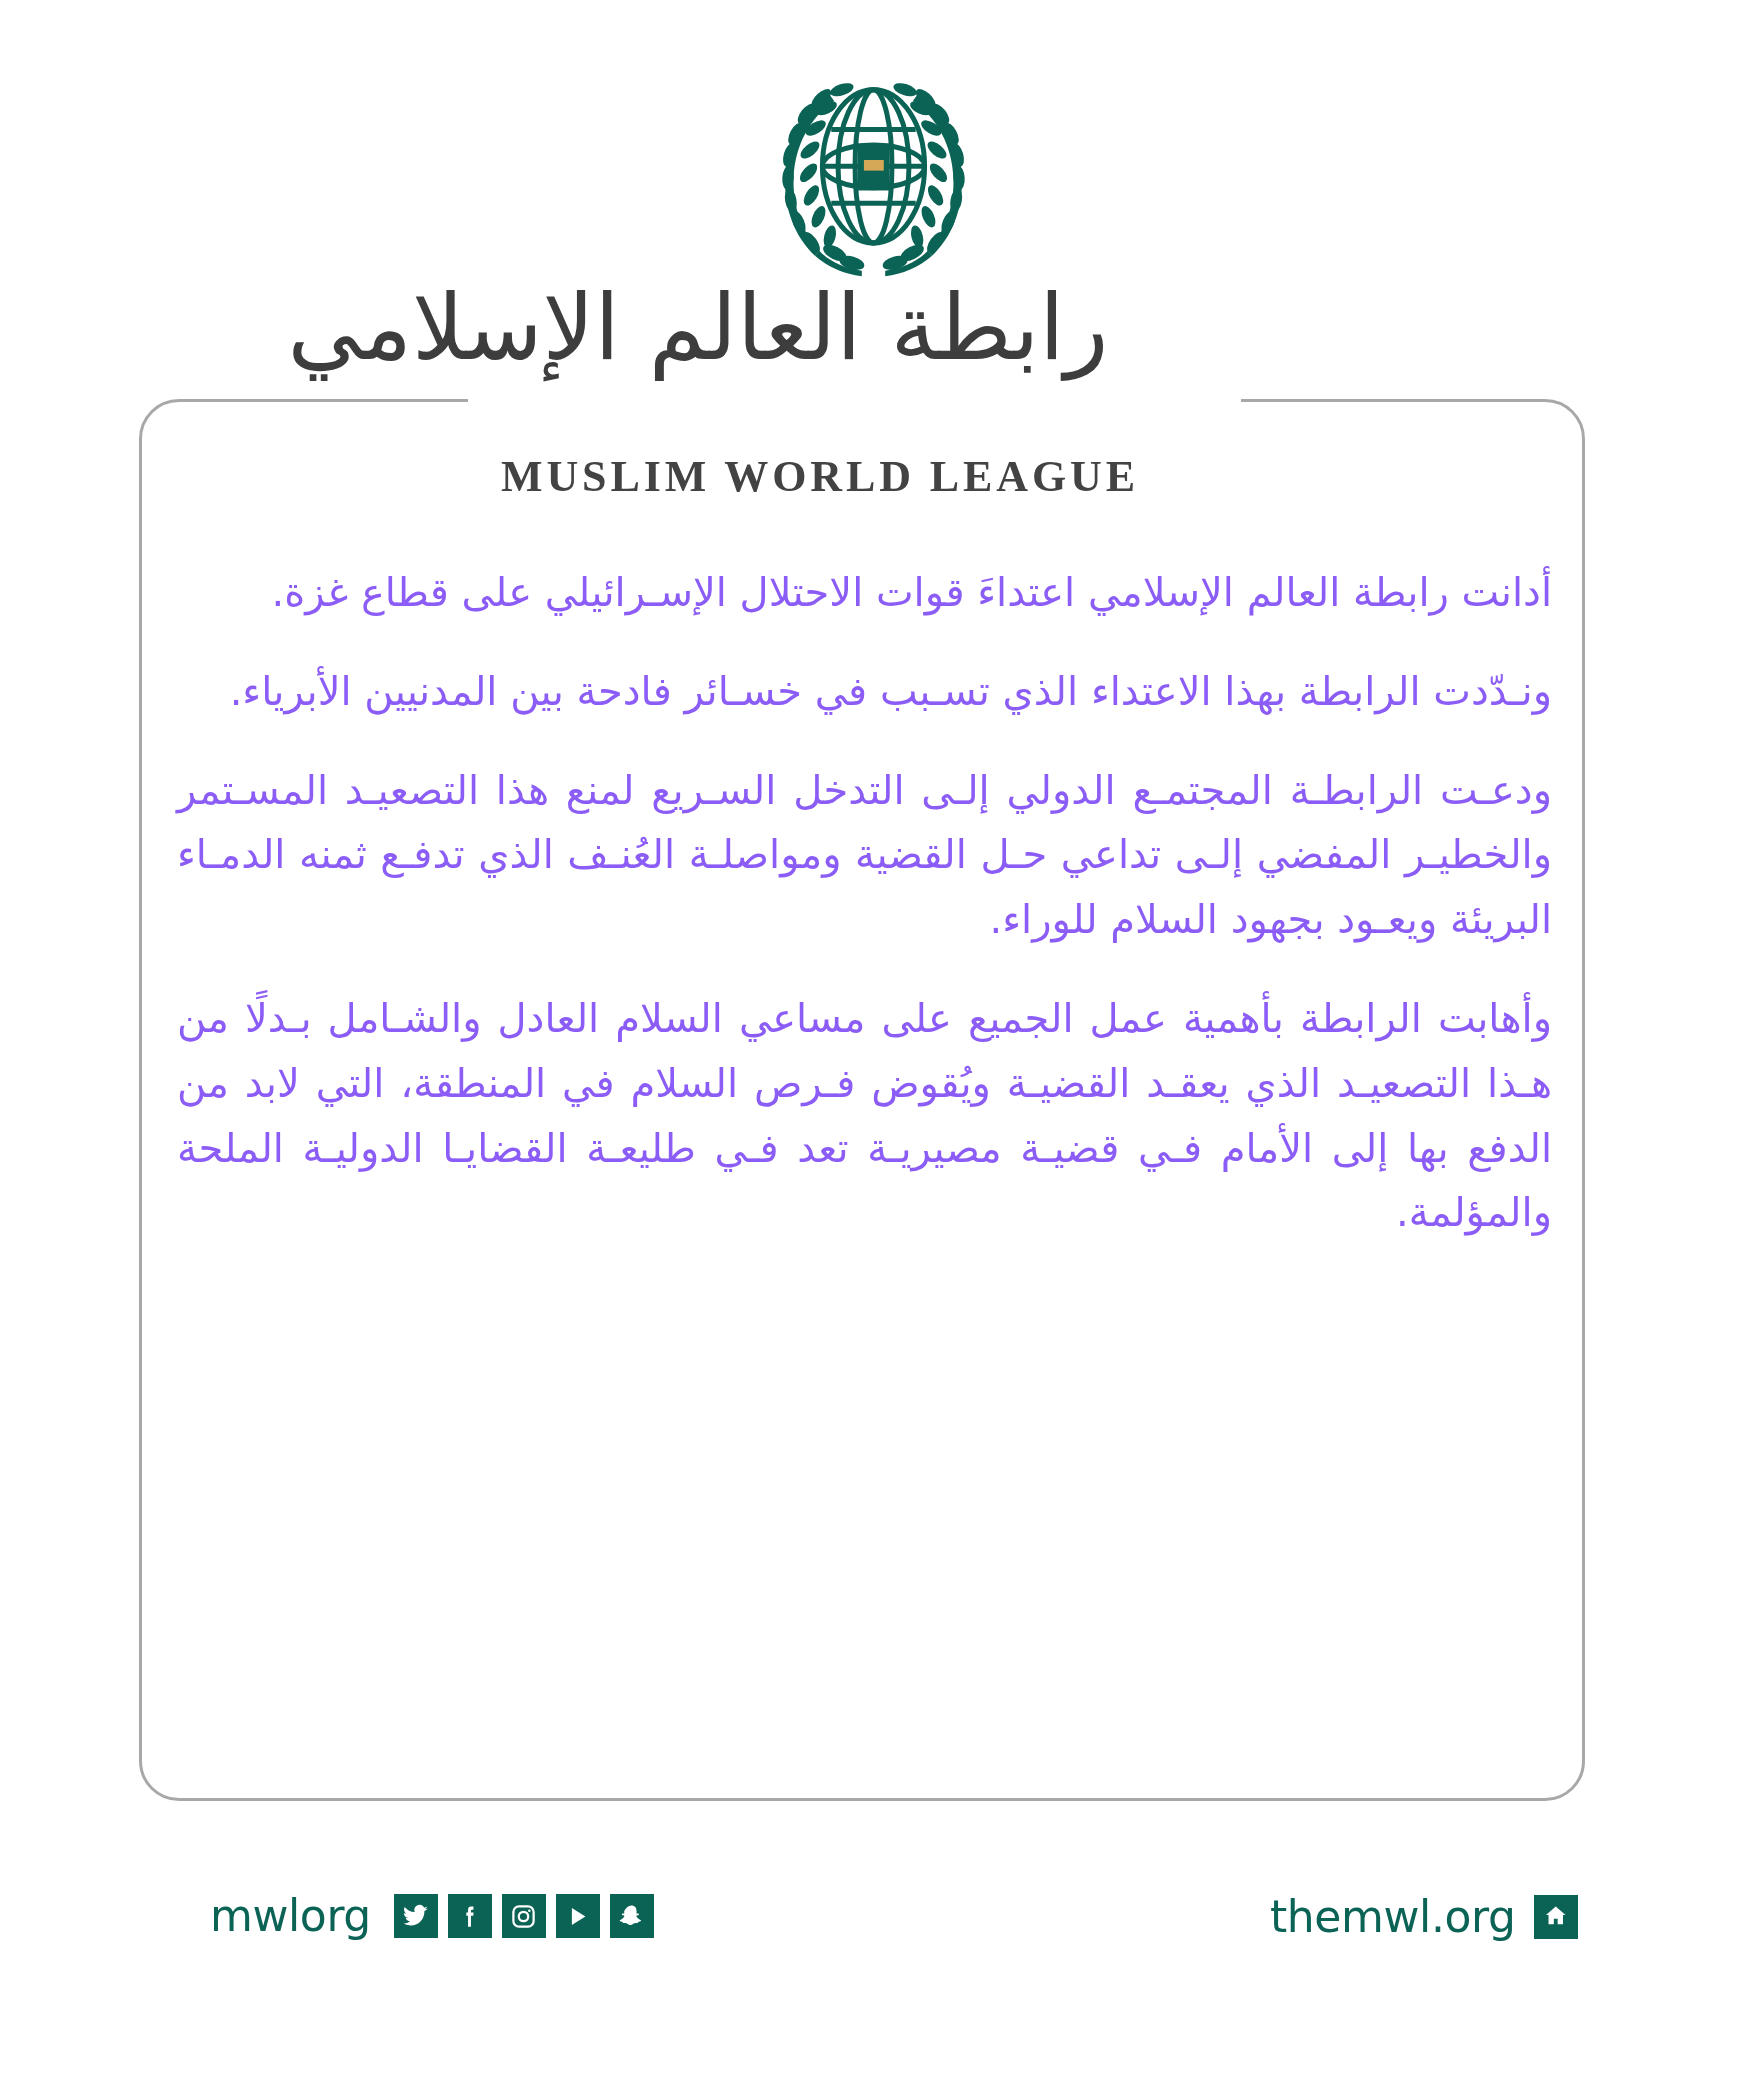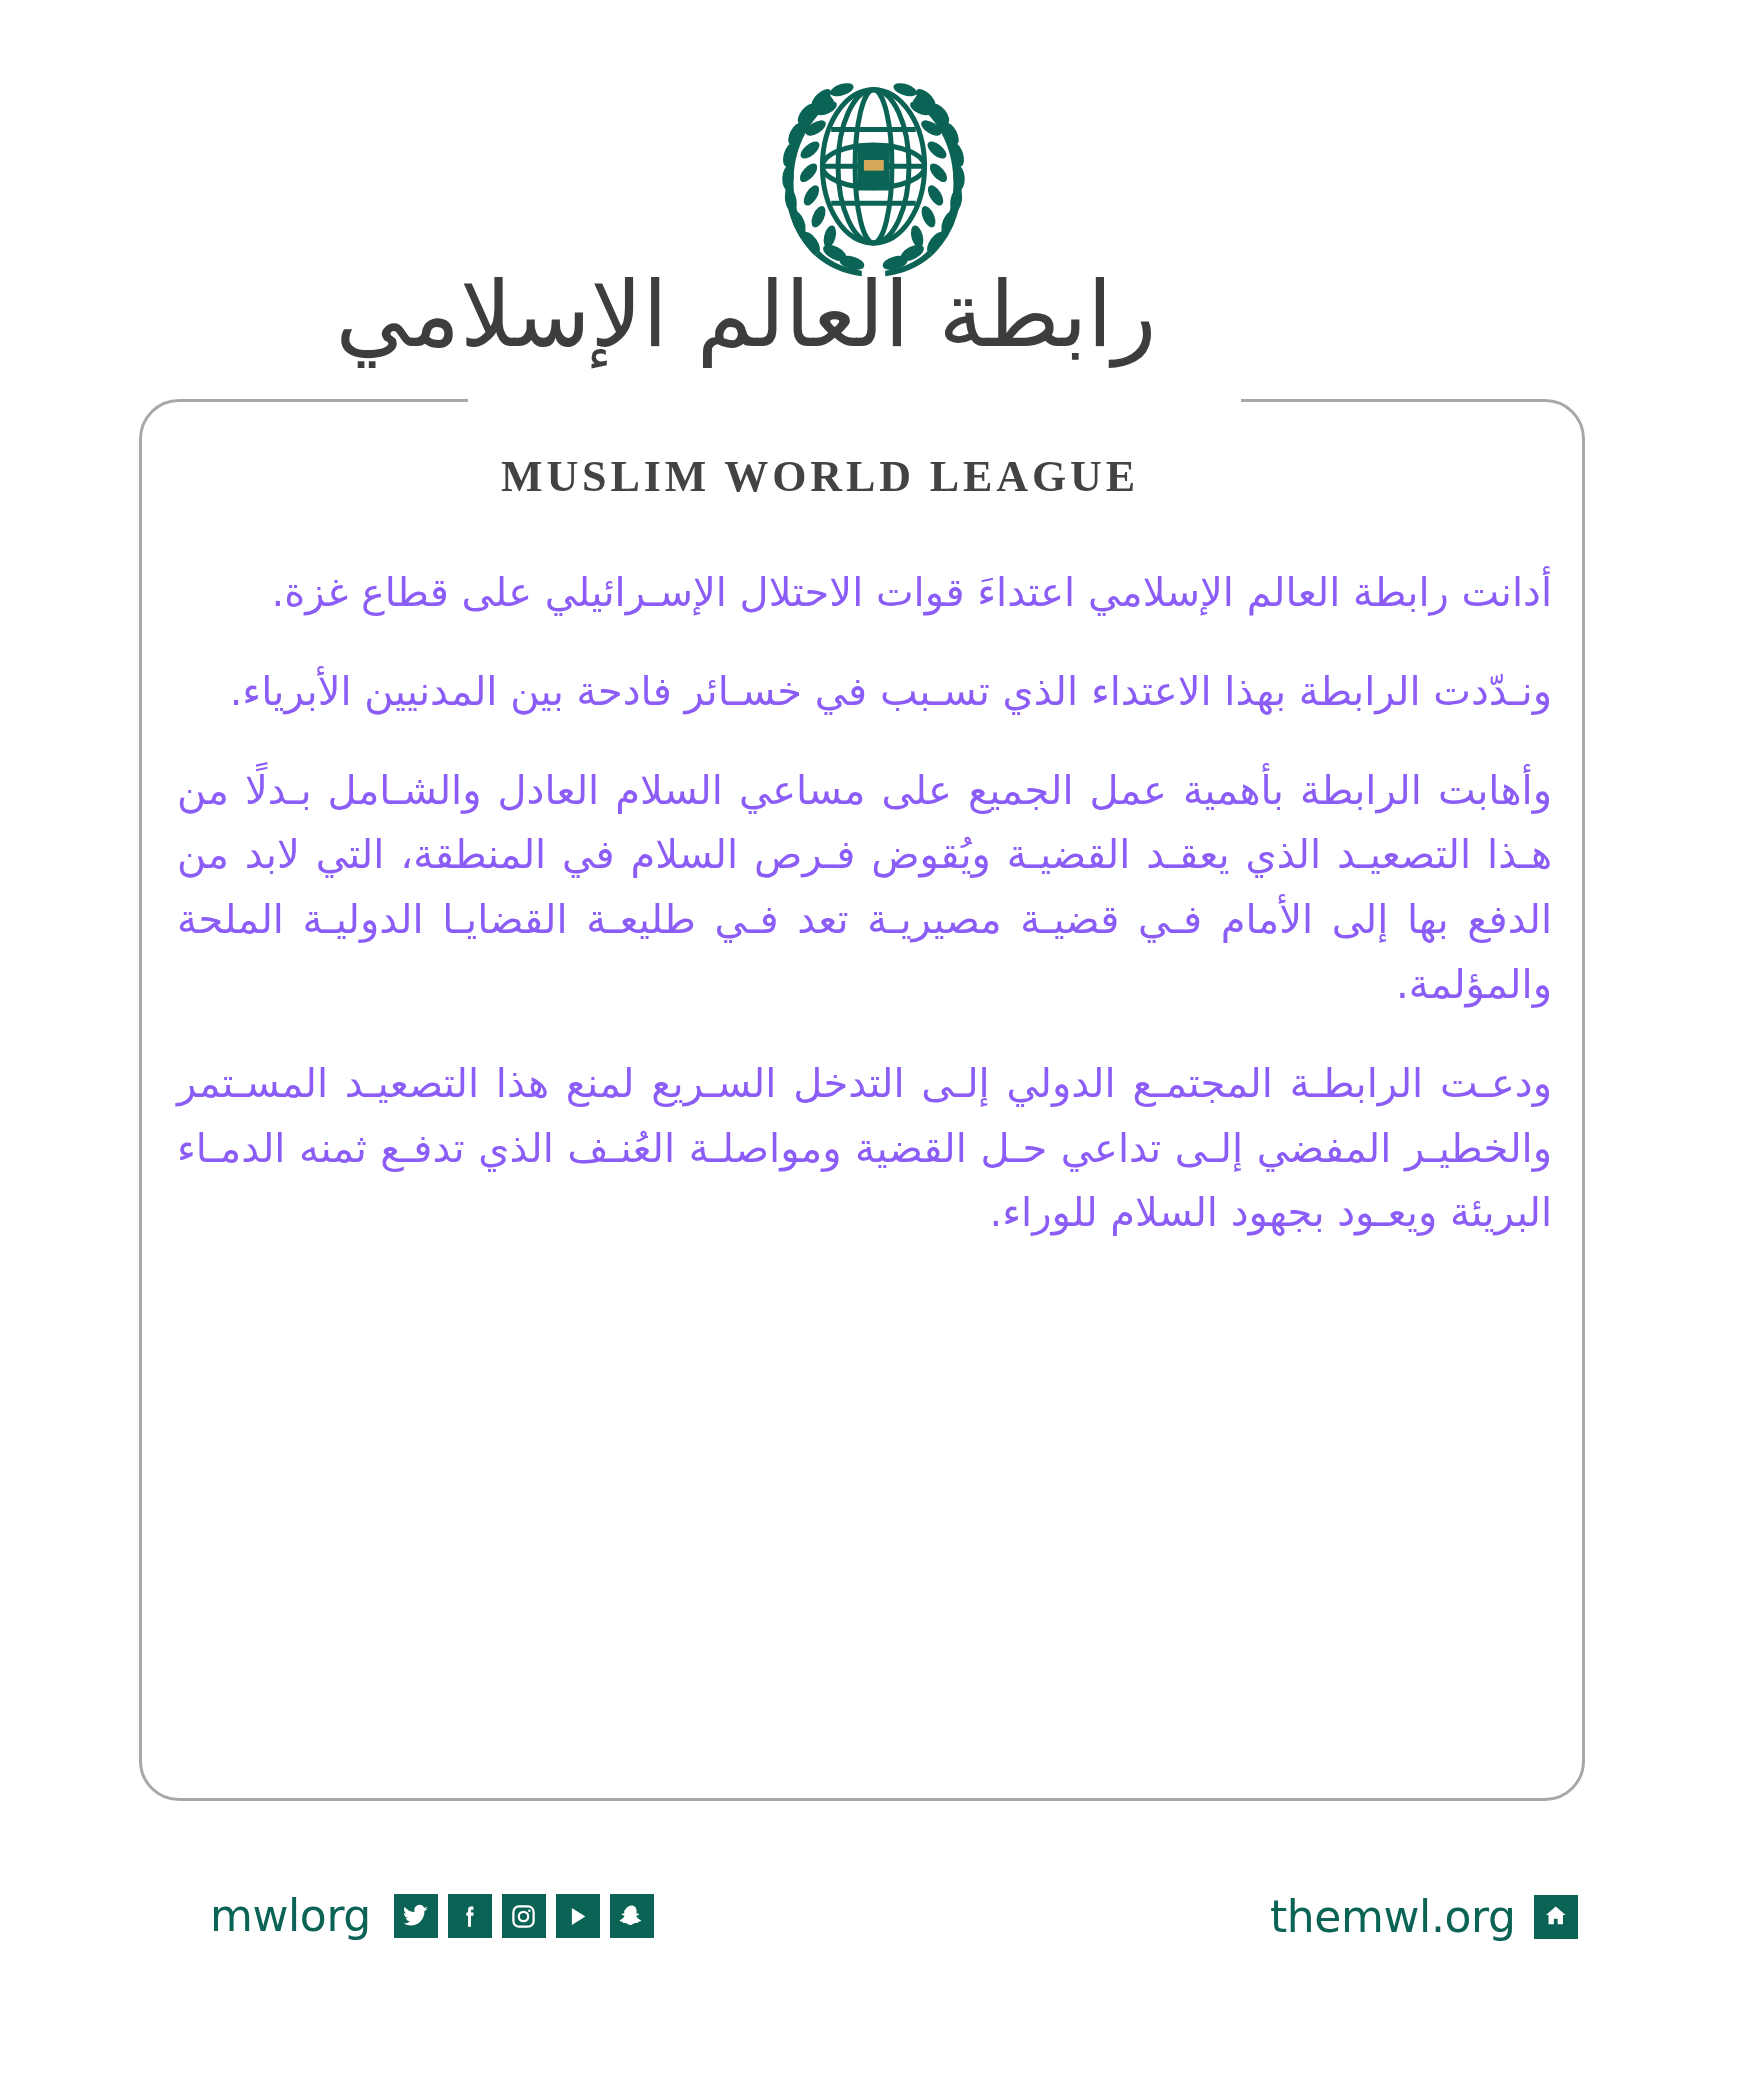--- a/index.html
+++ b/index.html
@@ -51,31 +51,30 @@
     left: 744px;
     top: 67px;
     width: 259px;
     height: 220px;
   }
   .emblem svg { display: block; width: 259px; height: 220px; }
 
   .wordmark-ar {
     position: absolute;
     left: 0;
-    top: 269px;
+    top: 282px;
     width: 1396px;
     text-align: center;
     font-family: "DejaVu Sans", "Liberation Sans", sans-serif;
     font-size: 91px;
     line-height: 1;
     color: #3d3d3d;
     direction: rtl;
     white-space: nowrap;
     font-weight: 400;
-    padding-left: 48px;
   }
   .wordmark-en {
     position: absolute;
     left: 0;
     top: 451px;
     width: 1640px;
     text-align: center;
     font-family: "Liberation Serif", "DejaVu Serif", serif;
     font-weight: bold;
     font-size: 44px;
@@ -249,22 +248,22 @@
   </div>
 
   <div class="wordmark-ar">رابطة العالم الإسلامي</div>
 
   <div class="wordmark-en">MUSLIM WORLD LEAGUE</div>
 </div>
 
 <div class="statement">
   <p>أدانت رابطة العالم الإسلامي اعتداءَ قوات الاحتلال الإسـرائيلي على قطاع غزة.</p>
   <p>ونـدّدت الرابطة بهذا الاعتداء الذي تسـبب في خسـائر فادحة بين المدنيين الأبرياء.</p>
+  <p>ودعـت الرابطـة المجتمـع الدولي إلـى التدخل السـريع لمنع هذا التصعيـد المسـتمر والخطيـر المفضي إلـى تداعي حـل القضية ومواصلـة العُنـف الذي تدفـع ثمنه الدمـاء البريئة ويعـود بجهود السلام للوراء.</p>
   <p>وأهابت الرابطة بأهمية عمل الجميع على مساعي السلام العادل والشـامل بـدلًا من هـذا التصعيـد الذي يعقـد القضيـة ويُقوض فـرص السلام في المنطقة، التي لابد من الدفع بها إلى الأمام فـي قضيـة مصيريـة تعد فـي طليعـة القضايـا الدوليـة الملحة والمؤلمة.</p>
-  <p>ودعـت الرابطـة المجتمـع الدولي إلـى التدخل السـريع لمنع هذا التصعيـد المسـتمر والخطيـر المفضي إلـى تداعي حـل القضية ومواصلـة العُنـف الذي تدفـع ثمنه الدمـاء البريئة ويعـود بجهود السلام للوراء.</p>
 </div>
 
 <div class="footer">
 
   <div class="footer-left">
     <span class="handle">mwlorg</span>
 
     <div class="social-row">
 
       <a class="social-tile">

